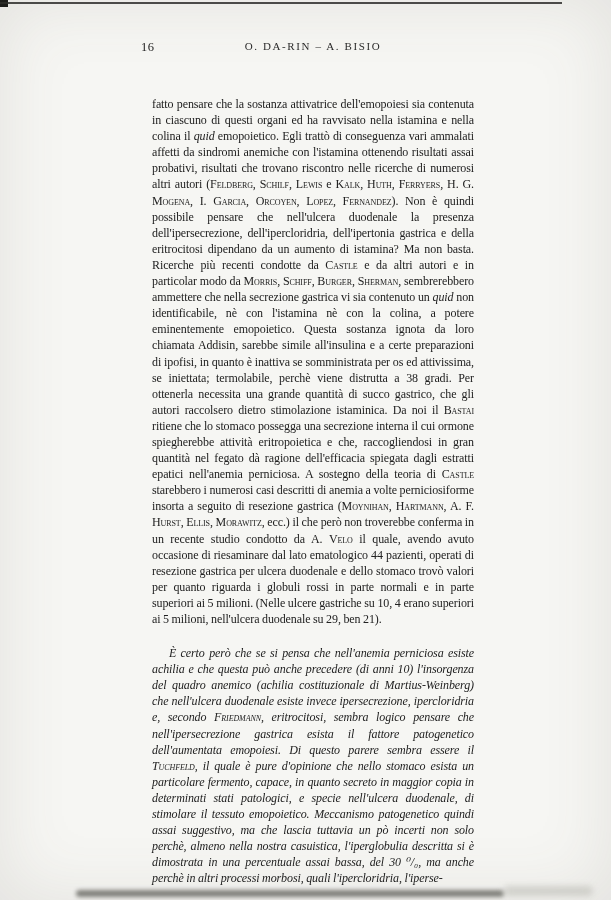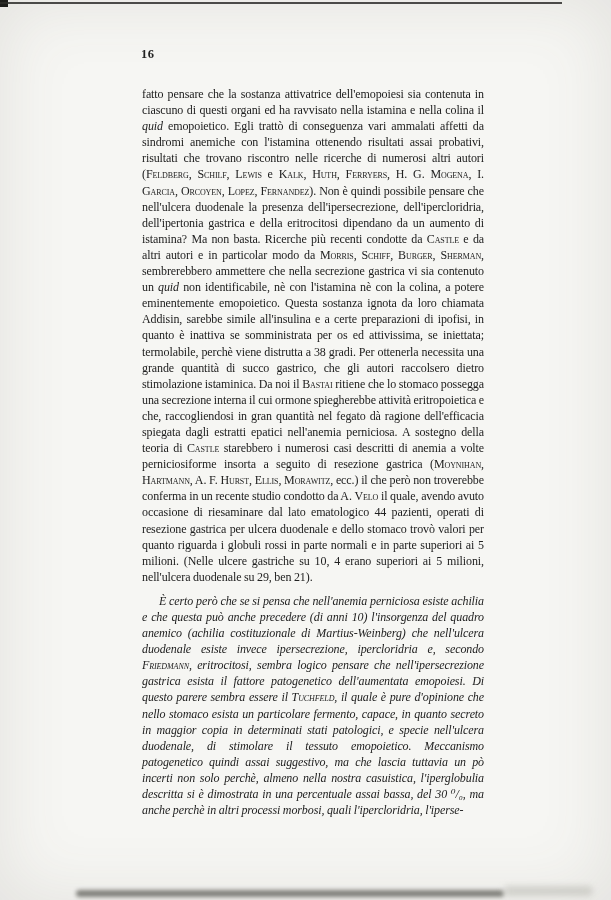--- a/index.html
+++ b/index.html
@@ -38,57 +38,57 @@
     background: #b9b9b2; border-radius: 6px;
     filter: blur(3px); opacity: 0.55;
   }
 
   
   .page-header {
     position: absolute; top: 40px; left: 134px; width: 358px;
     height: 16px; font-size: 12.5px;
   }
   .page-number {
-    position: absolute; left: 7px; top: 7px;
+    position: absolute; left: 7px; top: 0;
     letter-spacing: 0.5px;
-    font-weight: bold;
   }
   .running-title {
     display: block; text-align: center;
     font-size: 11px; letter-spacing: 1.6px;
     color: #2b2b2b;
   }
 
   
   .text-block {
     position: absolute; top: 78px; left: 134px; width: 358px;
     font-size: 12px; line-height: 16.1px;
     text-align: justify;
     letter-spacing: -0.1px;
     word-spacing: -0.3px;
     hyphens: auto;
     -webkit-hyphens: auto;
     color: #212121;
   }
-  .para { text-align: justify; margin: 8px; }
+  .para { text-align: justify; margin: 18px; }
   .para.indented { text-indent: 17px; font-style: italic; }
 
   .sc { font-variant: small-caps; }
   .it { font-style: italic; }
 </style>
 </head>
 <body>
 
 <div class="scan-page">
 
   <div class="scan-corner-mark"></div>
   <div class="scan-line-top"></div>
 
   <div class="page-header">
     <span class="page-number">16</span>
+    <span class="running-title">O. DA-RIN – A. BISIO</span>
   </div>
 
   <div class="text-block" lang="it">
     <p class="para"><span>fatto pensare che la sostanza attivatrice dell'emopoiesi sia contenuta in ciascuno di questi organi ed ha ravvisato nella istamina e nella colina il </span><span class="it">quid</span><span> emopoietico. Egli trattò di conseguenza vari ammalati affetti da sindromi anemiche con l'istamina ottenendo risultati assai probativi, risultati che trovano riscontro nelle ricerche di numerosi altri autori (</span><span class="sc">Feldberg</span><span>, </span><span class="sc">Schilf</span><span>, </span><span class="sc">Lewis</span><span> e </span><span class="sc">Kalk</span><span>, </span><span class="sc">Huth</span><span>, </span><span class="sc">Ferryers</span><span>, H. G. </span><span class="sc">Mogena</span><span>, I. </span><span class="sc">Garcia</span><span>, </span><span class="sc">Orcoyen</span><span>, </span><span class="sc">Lopez</span><span>, </span><span class="sc">Fernandez</span><span>). Non è quindi possibile pensare che nell'ulcera duodenale la presenza dell'ipersecrezione, dell'ipercloridria, dell'ipertonia gastrica e della eritrocitosi dipendano da un aumento di istamina? Ma non basta. Ricerche più recenti condotte da </span><span class="sc">Castle</span><span> e da altri autori e in particolar modo da </span><span class="sc">Morris</span><span>, </span><span class="sc">Schiff</span><span>, </span><span class="sc">Burger</span><span>, </span><span class="sc">Sherman</span><span>, sembrerebbero ammettere che nella secrezione gastrica vi sia contenuto un </span><span class="it">quid</span><span> non identificabile, nè con l'istamina nè con la colina, a potere eminentemente emopoietico. Questa sostanza ignota da loro chiamata Addisin, sarebbe simile all'insulina e a certe preparazioni di ipofisi, in quanto è inattiva se somministrata per os ed attivissima, se iniettata; termolabile, perchè viene distrutta a 38 gradi. Per ottenerla necessita una grande quantità di succo gastrico, che gli autori raccolsero dietro stimolazione istaminica. Da noi il </span><span class="sc">Bastai</span><span> ritiene che lo stomaco possegga una secrezione interna il cui ormone spiegherebbe attività eritropoietica e che, raccogliendosi in gran quantità nel fegato dà ragione dell'efficacia spiegata dagli estratti epatici nell'anemia perniciosa. A sostegno della teoria di </span><span class="sc">Castle</span><span> starebbero i numerosi casi descritti di anemia a volte perniciosiforme insorta a seguito di resezione gastrica (</span><span class="sc">Moynihan</span><span>, </span><span class="sc">Hartmann</span><span>, A. F. </span><span class="sc">Hurst</span><span>, </span><span class="sc">Ellis</span><span>, </span><span class="sc">Morawitz</span><span>, ecc.) il che però non troverebbe conferma in un recente studio condotto da A. </span><span class="sc">Velo</span><span> il quale, avendo avuto occasione di riesaminare dal lato ematologico 44 pazienti, operati di resezione gastrica per ulcera duodenale e dello stomaco trovò valori per quanto riguarda i globuli rossi in parte normali e in parte superiori ai 5 milioni. (Nelle ulcere gastriche su 10, 4 erano superiori ai 5 milioni, nell'ulcera duodenale su 29, ben 21).</span></p>
     <p class="para indented"><span>È certo però che se si pensa che nell'anemia perniciosa esiste achilia e che questa può anche precedere (di anni 10) l'insorgenza del quadro anemico (achilia costituzionale di Martius-Weinberg) che nell'ulcera duodenale esiste invece ipersecrezione, ipercloridria e, secondo </span><span class="sc">Friedmann</span><span>, eritrocitosi, sembra logico pensare che nell'ipersecrezione gastrica esista il fattore patogenetico dell'aumentata emopoiesi. Di questo parere sembra essere il </span><span class="sc">Tuchfeld</span><span>, il quale è pure d'opinione che nello stomaco esista un particolare fermento, capace, in quanto secreto in maggior copia in determinati stati patologici, e specie nell'ulcera duodenale, di stimolare il tessuto emopoietico. Meccanismo patogenetico quindi assai suggestivo, ma che lascia tuttavia un pò incerti non solo perchè, almeno nella nostra casuistica, l'iperglobulia descritta si è dimostrata in una percentuale assai bassa, del 30 ⁰/₀, ma anche perchè in altri processi morbosi, quali l'ipercloridria, l'iperse-</span></p>
   </div>
 
   <div class="scan-band-bottom"></div>
   <div class="scan-smudge-bottom-right"></div>
 

